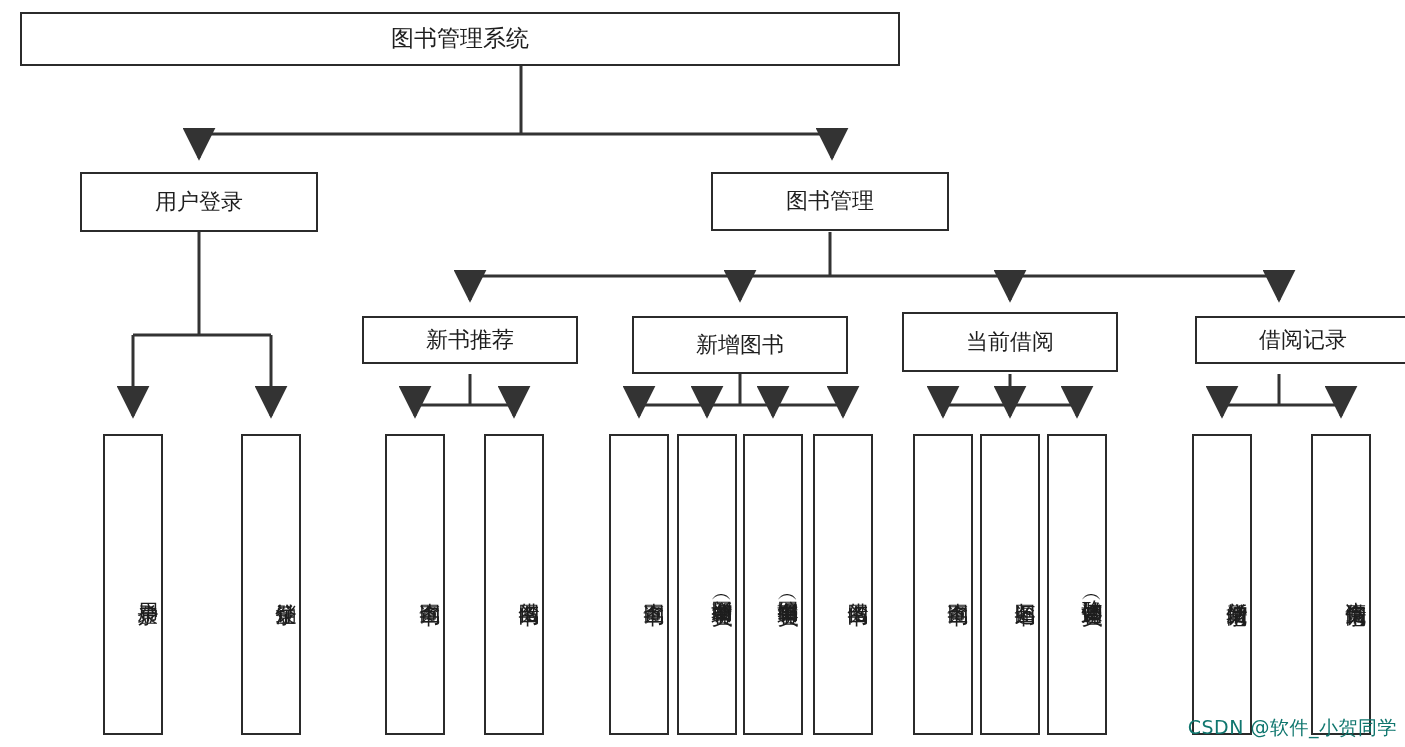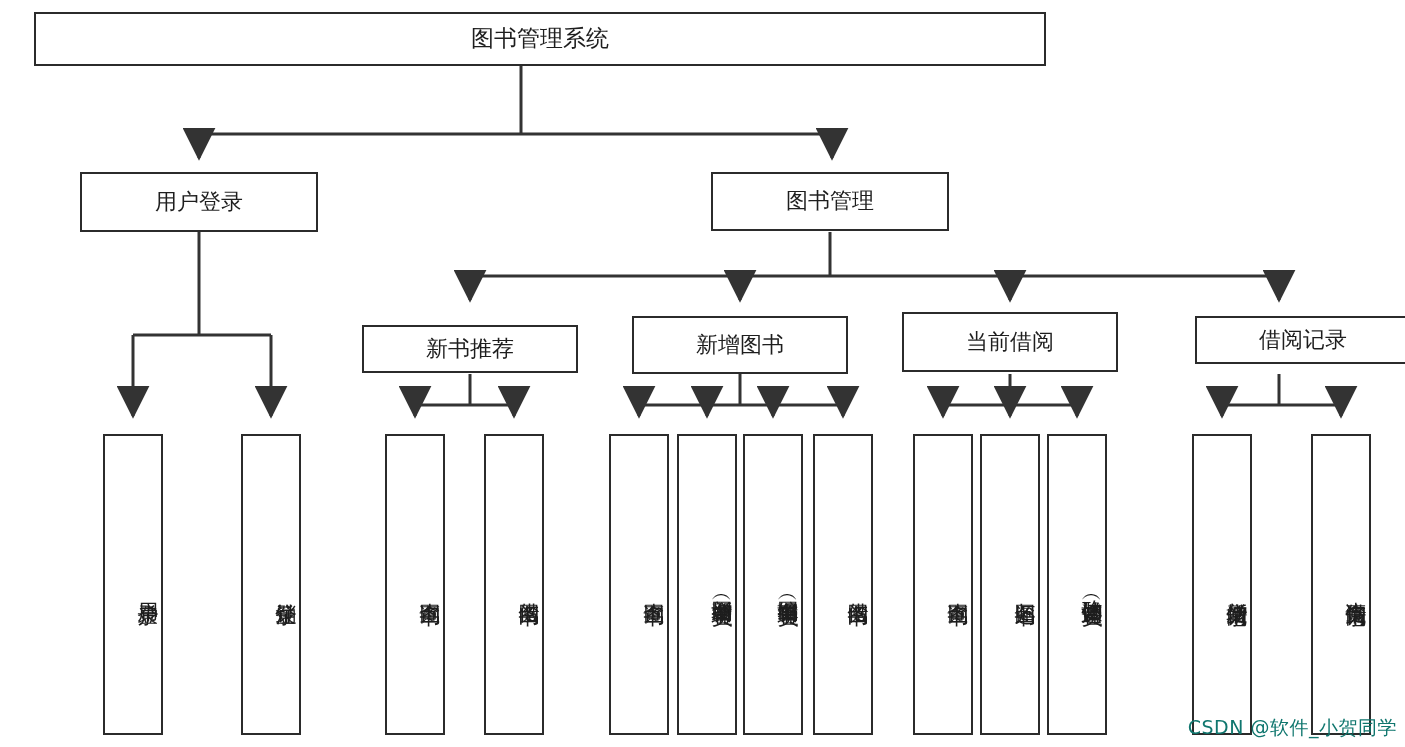--- a/index.html
+++ b/index.html
@@ -114,32 +114,32 @@
       <path d="M1010,405 L1010,416" marker-end="url(#arrowdown)"></path>
       <path d="M1077,405 L1077,416" marker-end="url(#arrowdown)"></path>
 
       <path d="M1279,374 L1279,405"></path>
       <path d="M1222,405 L1341,405"></path>
       <path d="M1222,405 L1222,416" marker-end="url(#arrowdown)"></path>
       <path d="M1341,405 L1341,416" marker-end="url(#arrowdown)"></path>
     </g>
   </svg>
 
-  <div class="node root" style="left:20px; top:12px; width:1012px; height:54px;margin-left:14px;">
+  <div class="node root" style="left:20px; top:12px; width:880px; height:54px;">
     <span>图书管理系统</span>
   </div>
 
   <div class="node lvl2" style="left:80px; top:172px; width:238px; height:60px;">
     <span>用户登录</span>
   </div>
   <div class="node lvl2" style="left:711px; top:172px; width:238px; height:59px;">
     <span>图书管理</span>
   </div>
 
-  <div class="node lvl3" style="left:362px; top:325px; width:216px; height:48px;">
+  <div class="node lvl3" style="left:362px; top:316px; width:216px; height:48px;">
     <span>新书推荐</span>
   </div>
   <div class="node lvl3" style="left:632px; top:316px; width:216px; height:58px;">
     <span>新增图书</span>
   </div>
   <div class="node lvl3" style="left:902px; top:312px; width:216px; height:60px;">
     <span>当前借阅</span>
   </div>
   <div class="node lvl3" style="left:1171px; top:316px; width:216px; height:48px;margin-left:24px;">
     <span>借阅记录</span>

